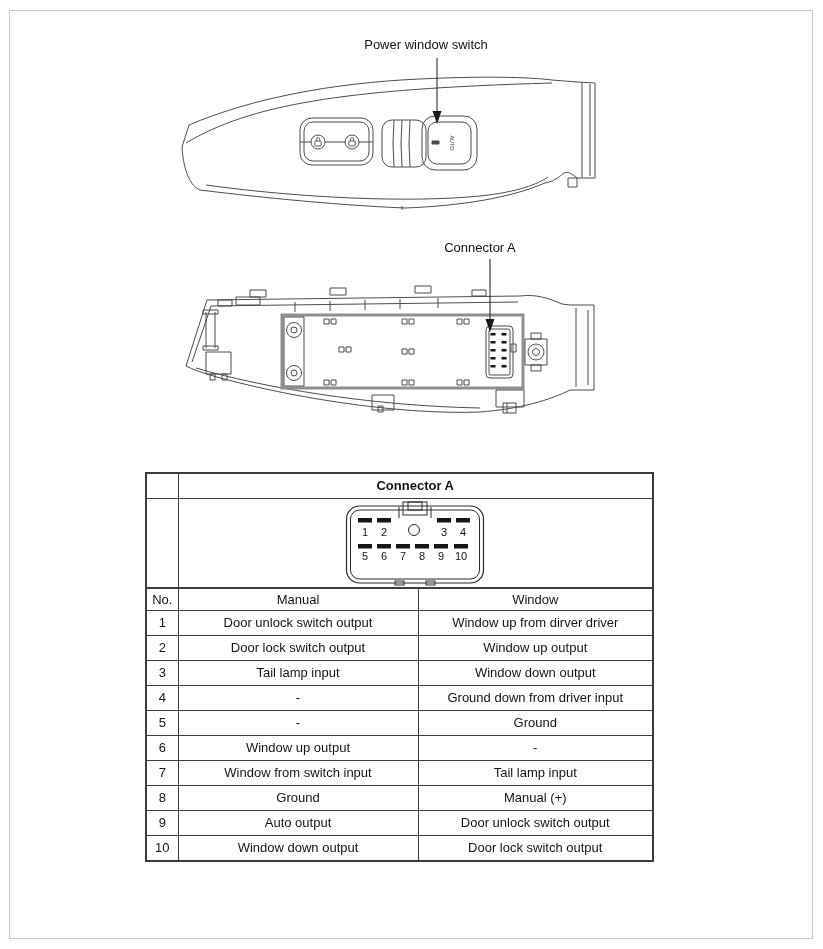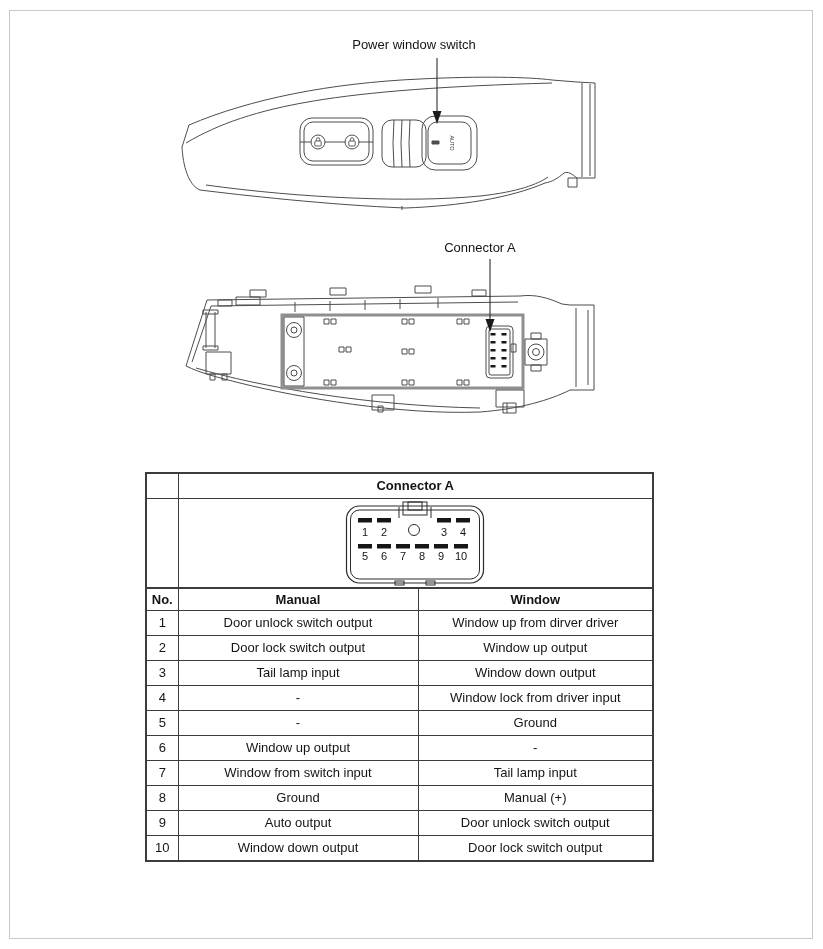--- a/index.html
+++ b/index.html
@@ -1,39 +1,39 @@
 <!DOCTYPE html>
 <html><head>
 <meta charset="utf-8">
 <style>
   html,body{margin:0;padding:0;background:#fff;}
   body{font-family:"Liberation Sans", sans-serif; color:#141414;}
   #stage{position:relative;width:823px;height:949px;background:#fff;overflow:hidden;}
   #page-frame{position:absolute;left:9px;top:10px;width:802px;height:927px;border:1px solid #c8c8c8;}
 
   .fig-label{position:absolute;text-align:center;font-size:13px;color:#141414;white-space:nowrap;}
-  #fig1-label{left:324px;top:37px;width:180px;}
+  #fig1-label{left:336px;top:37px;width:180px;}
   #fig2-label{left:410px;top:240px;width:140px;}
 
   .fig-svg{position:absolute;}
   #fig1-svg{left:180px;top:55px;}
   #fig2-svg{left:180px;top:240px;}
   .fig-svg path,.fig-svg rect,.fig-svg line,.fig-svg circle,.fig-svg polyline
     {vector-effect:non-scaling-stroke;}
 
   
   #pin-table-wrap{position:absolute;left:145px;top:472px;width:507px;}
   table.pin-table{border-collapse:collapse;table-layout:fixed;width:507px;
     font-size:13px;line-height:1.05;}
   table.pin-table td, table.pin-table th{border:1px solid #3c3c3c;text-align:center;
     vertical-align:middle;padding:0 2px;font-weight:normal;overflow:hidden;}
   table.pin-table{border:2px solid #3c3c3c;}
   tr.title-row td{height:22px;font-weight:bold;}
   tr.diagram-row td{height:122px;}
-  tr.hdr-row th{height:21px;font-weight:bold;border-top:2px solid #3c3c3c;
+  tr.hdr-row th{height:21px;font-weight:normal;border-top:2px solid #3c3c3c;
     border-bottom:1px solid #3c3c3c;margin-left:40px;}
   table.pin-table tbody td{height:24px;}
   col.c-no{width:32px;} col.c-safety{width:240px;} col.c-manual{width:235px;}
 
   
   #connector-svg{display:block;margin:0 auto;}
   #connector-svg text{font-family:"Liberation Sans", sans-serif;font-size:11px;fill:#141414;}
   #fig1-svg text{font-family:"Liberation Sans", sans-serif;fill:#3a3a3a;}
 </style>
 </head>
@@ -256,21 +256,21 @@
             <td>Window up output</td>
           </tr>
           <tr>
             <td>3</td>
             <td>Tail lamp input</td>
             <td>Window down output</td>
           </tr>
           <tr>
             <td>4</td>
             <td>-</td>
-            <td>Window lock from driver input</td>
+            <td>Ground down from driver input</td>
           </tr>
           <tr>
             <td>5</td>
             <td>-</td>
             <td>Ground</td>
           </tr>
           <tr>
             <td>6</td>
             <td>Window up output</td>
             <td>-</td>

